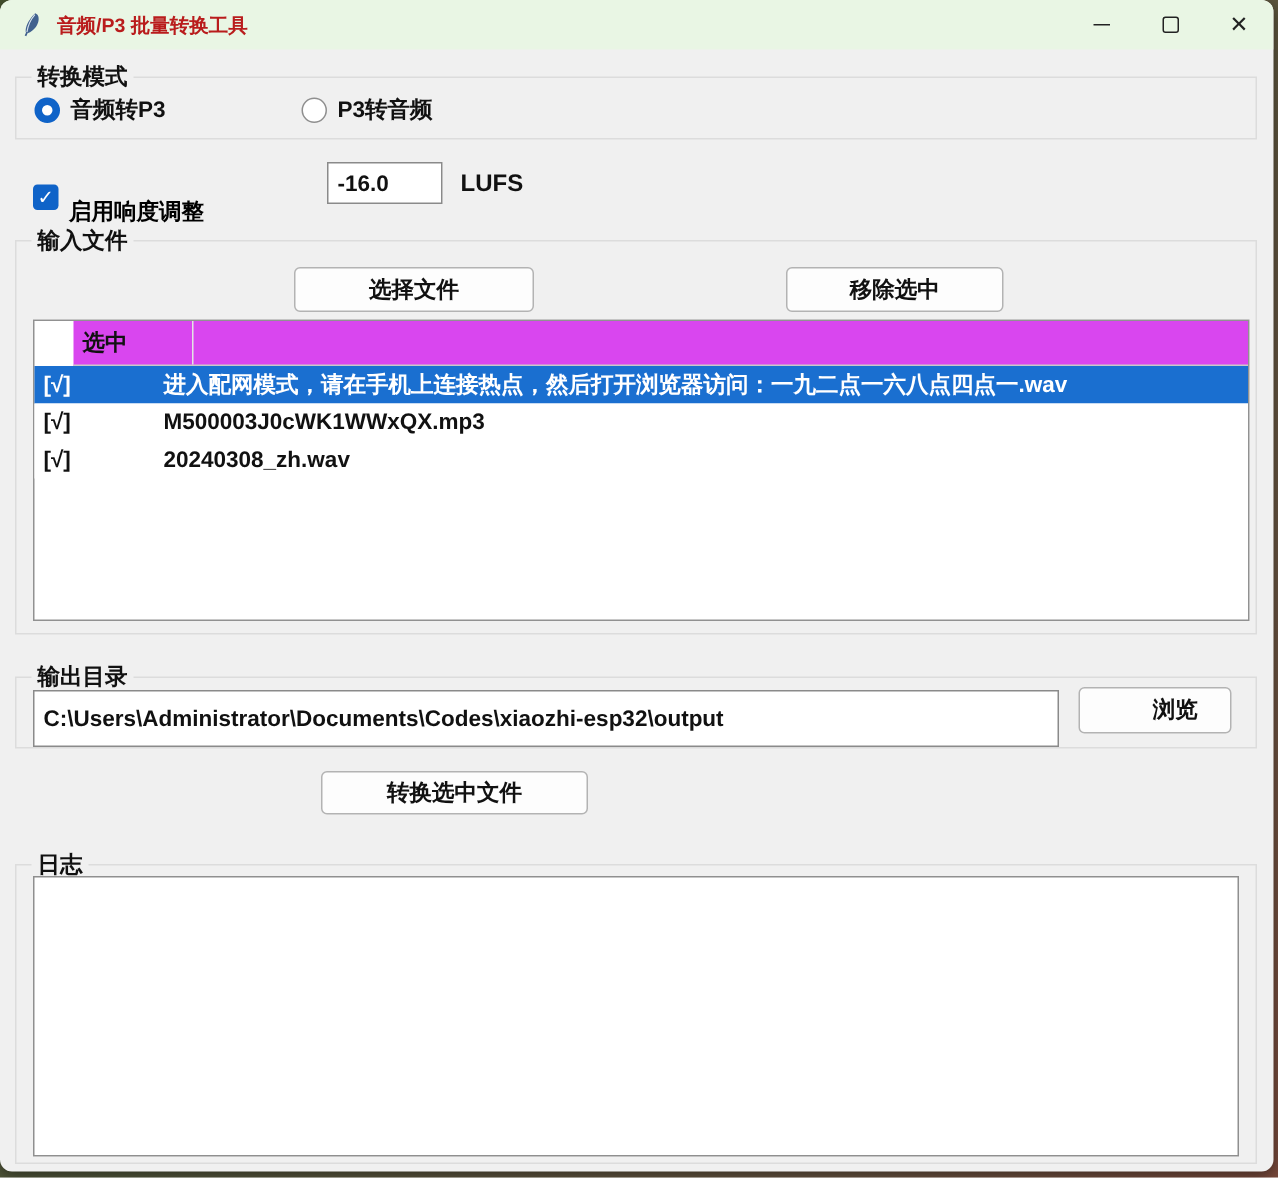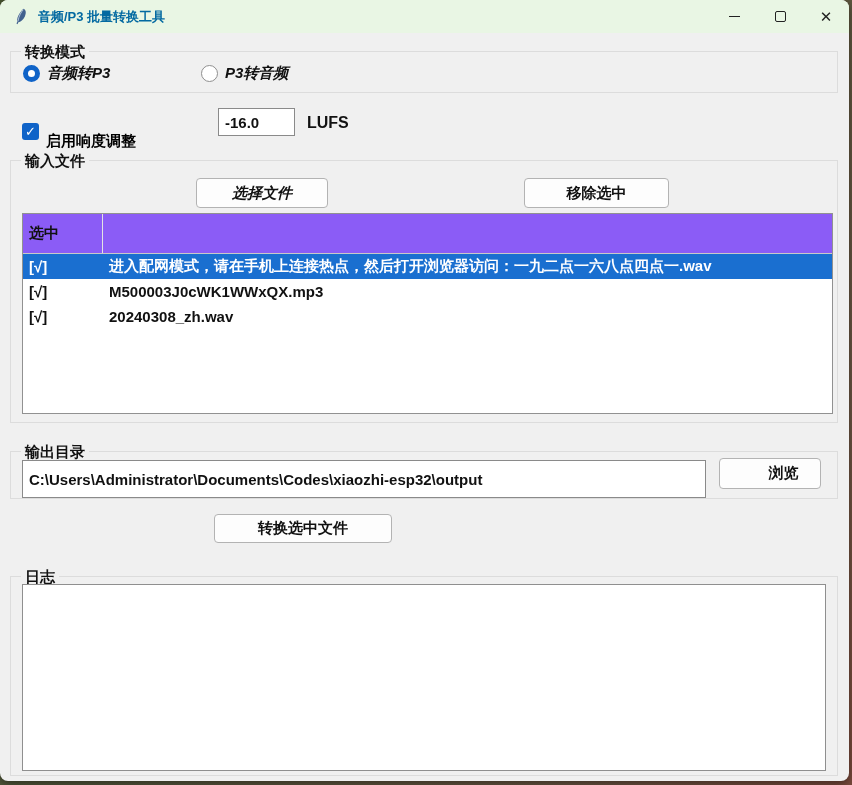--- a/index.html
+++ b/index.html
@@ -14,38 +14,38 @@
     background: #f0f0f0; border-radius: 8px;
     box-shadow: 0 3px 10px rgba(0,0,0,.45);
     overflow: hidden;
   }
   
   .titlebar {
     position: absolute; left: 0; top: 0; width: 100%; height: 33px;
     background: #e9f6e4; display: flex; align-items: center;
   }
   .app-icon { width: 17px; height: 17px; margin-left: 12px; flex: 0 0 auto; }
-  .title-text { margin-left: 9px; font-size: 13px; font-weight: 600; color: #0369a1; }
+  .title-text { margin-left: 9px; font-size: 13px; font-weight: 600; color: #b91c1c; }
   .win-controls { margin-left: auto; display: flex; height: 100%; }
   .win-btn { width: 46px; height: 100%; display: flex; align-items: center; justify-content: center; cursor: default; }
   .min-glyph { width: 11px; height: 0; border-top: 1.6px solid #222; }
   .max-glyph { width: 11px; height: 11px; border: 1.4px solid #222; border-radius: 2px; }
   .close-glyph { font-size: 15px; color: #222; line-height: 1; }
   
   .groupbox { position: absolute; border: 1px solid #dcdcdc; }
   .groupbox-label {
     position: absolute; top: -10px; left: 10px; background: #f0f0f0;
     padding: 0 4px; font-size: 15px; font-weight: 700; color: #111; line-height: 19px; white-space: nowrap;
   }
   .gb-mode   { left: 10px; top: 51px;  width: 828px; height: 42px; }
   .gb-input  { left: 10px; top: 160px; width: 828px; height: 263px; padding-left: 48px; }
   .gb-output { left: 10px; top: 451px; width: 828px; height: 48px; }
   .gb-log    { left: 10px; top: 576px; width: 828px; height: 200px; }
   
-  .radio-row { position: absolute; top: 12px; display: flex; align-items: center; font-style: italic; }
+  .radio-row { position: absolute; top: 12px; display: flex; align-items: center; }
   .radio { width: 17px; height: 17px; border-radius: 50%; background: #fff; flex: 0 0 auto; }
   .radio.on  { border: 5.5px solid #0f63c8; }
   .radio.off { border: 1px solid #8f8f8f; }
   .radio-label { margin-left: 7px; font-size: 15px; font-weight: 700; color: #111; }
   
   .check-row { position: absolute; left: 22px; top: 112px; display: flex; align-items: center; }
   .checkbox {
     width: 17px; height: 17px; background: #0f63c8; border-radius: 3px;
     color: #fff; font-size: 13px; font-weight: 700;
     display: flex; align-items: center; justify-content: center;
@@ -56,32 +56,32 @@
     border: 1px solid #8a8a8a; background: #fff; font-family: inherit;
     font-size: 15px; font-weight: 700; color: #111; padding: 0 6px; outline: none;
   }
   .lufs-label { position: absolute; left: 307px; top: 114px; font-size: 16px; font-weight: 700; color: #111; }
   
   .btn {
     position: absolute; background: #fdfdfd; border: 1px solid #b3b3b3; border-radius: 4px;
     font-family: inherit; font-size: 15px; font-weight: 700; color: #111;
     display: flex; align-items: center; justify-content: center; cursor: default;
   }
-  .btn-select { left: 185px; top: 17px; width: 132px; height: 30px; font-style: italic; }
+  .btn-select { left: 185px; top: 17px; width: 160px; height: 30px; }
   .btn-remove { left: 513px; top: 17px; width: 145px; height: 30px; }
   .btn-clear  { left: 675px; top: 17px; width: 145px; height: 30px; }
   .btn-browse { left: 708px; top: 6px;  width: 102px; height: 31px; padding-left: 27px; }
   .btn-convert-all { left: 21px;  top: 514px; width: 178px; height: 29px; }
   .btn-convert-sel { left: 214px; top: 514px; width: 178px; height: 29px; }
   
   .file-table {
     position: absolute; left: 11px; top: 52px; width: 811px; height: 201px;
     background: #fff; border: 1px solid #919191; display: flex; flex-direction: column;
   }
-  .tbl-header { display: flex; height: 40px; border-bottom: 1px solid #c9c9c9; background: #8b5cf6; flex: 0 0 auto; }
+  .tbl-header { display: flex; height: 30px; border-bottom: 1px solid #c9c9c9; background: #d946ef; flex: 0 0 auto; margin-left: 26px; }
   .tbl-header .cell { font-size: 15px; font-weight: 700; color: #111; display: flex; align-items: center; }
   .cell-check { width: 80px; padding-left: 6px; border-right: 1px solid #e3e3e3; flex: 0 0 auto; }
   .cell-name  { flex: 1; padding-left: 6px; overflow: hidden; white-space: nowrap; }
   .tbl-row { display: flex; height: 25px; background: #fff; flex: 0 0 auto; }
   .tbl-row .cell { font-size: 15px; font-weight: 700; color: #111; display: flex; align-items: center; }
   .tbl-row .cell-check { border-right: none; }
   .tbl-row.selected { background: #1a6fd0; }
   .tbl-row.selected .cell { color: #fff; }
   
   .out-entry {

